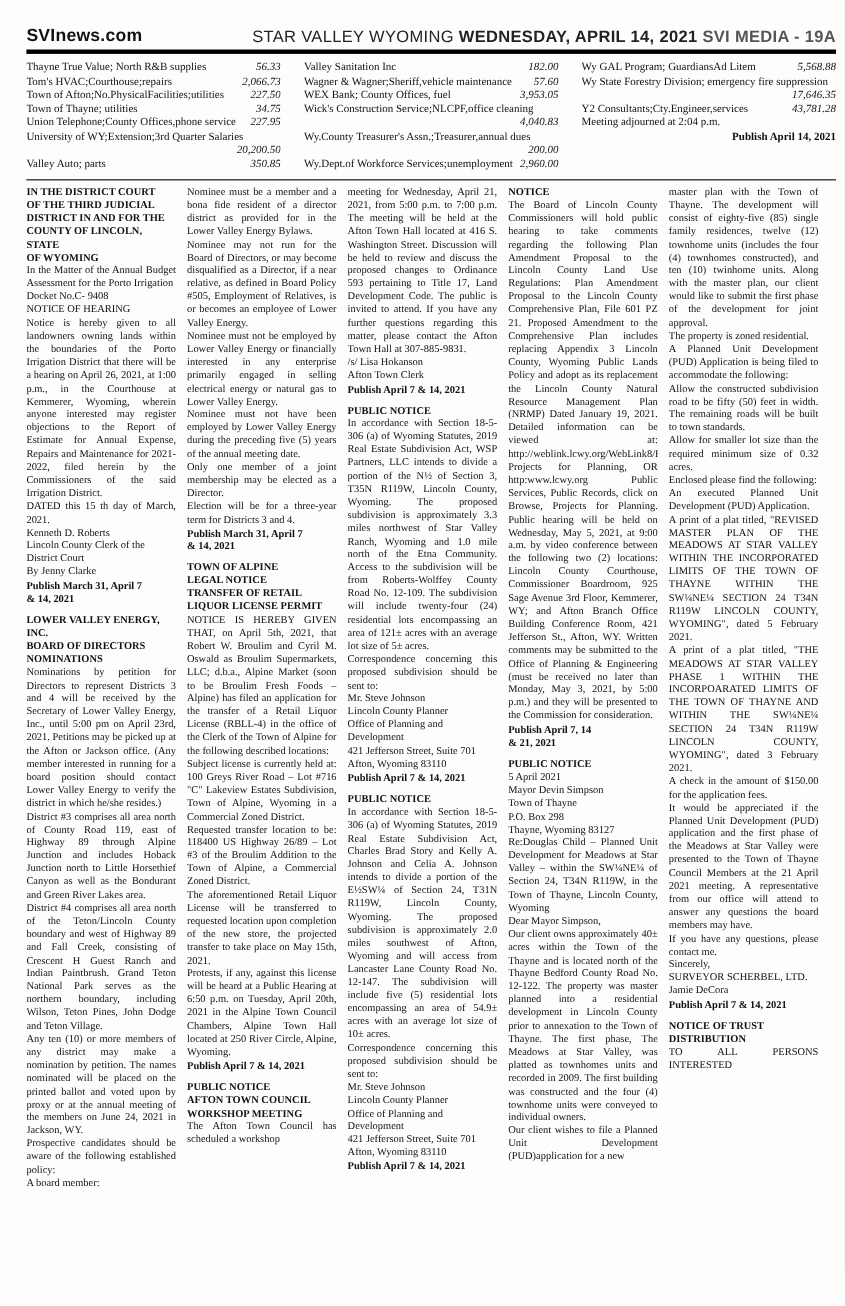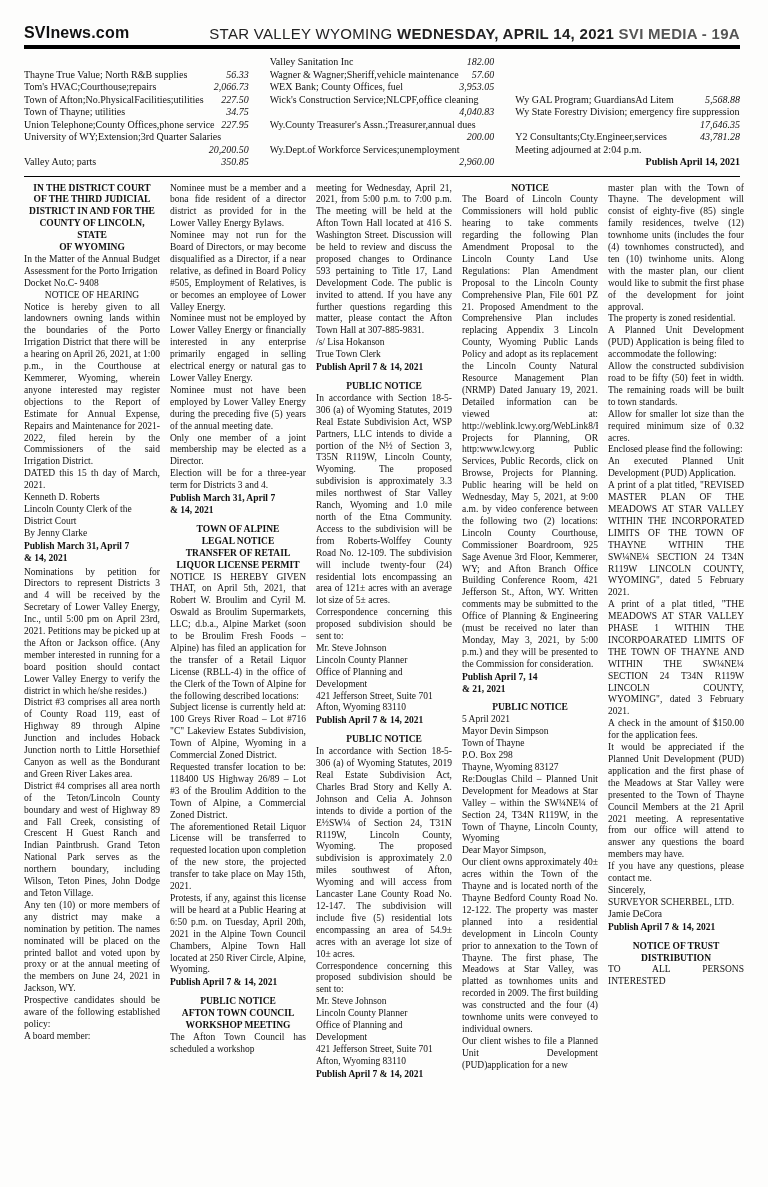--- a/index.html
+++ b/index.html
@@ -1,43 +1,43 @@
 <!DOCTYPE html>
 <html lang="en"><head>
 <meta charset="utf-8">
 <style>
   * { margin:0; padding:0; box-sizing:border-box; }
   html,body { background:#e8e8e8; }
   body { font-family:"Liberation Serif", serif; color:#111; }
   .page {
     width:768px; height:1187px; margin:0 auto; background:#fdfdfc;
-    padding:24px 28px 0 24px; overflow:hidden; position:relative;
+    padding:24px 8px 0 24px; overflow:hidden; position:relative;
   }
   
   .masthead { display:flex; justify-content:space-between; align-items:flex-end; }
   .site { font-family:"Liberation Sans", sans-serif; font-weight:bold; font-size:16px; letter-spacing:0.2px; }
   .mast-right { font-family:"Liberation Sans", sans-serif; font-size:15px; color:#222; letter-spacing:0.3px; }
   .mast-right .loc { font-weight:normal; }
   .mast-right .date { font-weight:bold; }
   .mast-right .edition { font-weight:bold; color:#555; }
   .rule-thick { height:4px; background:#000; margin-top:3px; }
   .rule-thin  { height:1px; background:#000; margin:3px 0 6px 0; }
   
-  .minutes { display:flex; gap:21px; padding:7px 0 4px 0; font-size:10px; line-height:12.5px;align-items:flex-end; }
+  .minutes { display:flex; gap:21px; padding:7px 0 4px 0; font-size:10px; line-height:12.5px; }
   .minutes-col { flex:1 1 0; min-width:0; }
   .entry { overflow:hidden; }
   .entry::after { content:""; display:block; clear:both; }
   .amt { float:right;font-style:italic; }
   .entry-publish { font-weight:bold; text-align:right; }
   
   .notices { display:flex; gap:10px; }
   .ncol { width:136px; flex:0 0 136px; font-size:9.5px; line-height:11.9px; overflow:hidden; }
-  .nb-heading { font-weight:bold; text-align:center; white-space:pre-line; margin-top:7px; }
+  .nb-heading { font-weight:bold; white-space:pre-line; margin-top:7px; }
   .ncol .nb:first-child { margin-top:0; }
-  .nb-sub { text-align:center; }
+  .nb-sub { }
   .nb-para { text-align:justify; }
   .nb-line { text-align:left; }
   .nb-publish { font-weight:bold; white-space:pre-line; margin:1px 0 2px 0; }
 </style>
 </head>
 <body>
 
 <div class="page">
 
   <div class="masthead">
@@ -90,20 +90,24 @@
         <div class="nb nb-para">In the Matter of the Annual Budget Assessment for the Porto Irrigation</div>
         <div class="nb nb-line">Docket No.C- 9408</div>
         <div class="nb nb-sub">NOTICE OF HEARING</div>
         <div class="nb nb-para">Notice is hereby given to all landowners owning lands within the boundaries of the Porto Irrigation District that there will be a hearing on April 26, 2021, at 1:00 p.m., in the Courthouse at Kemmerer, Wyoming, wherein anyone interested may register objections to the Report of Estimate for Annual Expense, Repairs and Maintenance for 2021-2022, filed herein by the Commissioners of the said Irrigation District.</div>
         <div class="nb nb-para">DATED this 15 th day of March, 2021.</div>
         <div class="nb nb-line">Kenneth D. Roberts</div>
         <div class="nb nb-line">Lincoln County Clerk of the District Court</div>
         <div class="nb nb-line">By Jenny Clarke</div>
         <div class="nb nb-publish">Publish March 31, April 7
 &amp; 14, 2021</div>
+        <div class="nb nb-heading">LOWER VALLEY ENERGY,
+INC.
+BOARD OF DIRECTORS
+NOMINATIONS</div>
         <div class="nb nb-para">Nominations by petition for Directors to represent Districts 3 and 4 will be received by the Secretary of Lower Valley Energy, Inc., until 5:00 pm on April 23rd, 2021. Petitions may be picked up at the Afton or Jackson office. (Any member interested in running for a board position should contact Lower Valley Energy to verify the district in which he/she resides.)</div>
         <div class="nb nb-para">District #3 comprises all area north of County Road 119, east of Highway 89 through Alpine Junction and includes Hoback Junction north to Little Horsethief Canyon as well as the Bondurant and Green River Lakes area.</div>
         <div class="nb nb-para">District #4 comprises all area north of the Teton/Lincoln County boundary and west of Highway 89 and Fall Creek, consisting of Crescent H Guest Ranch and Indian Paintbrush. Grand Teton National Park serves as the northern boundary, including Wilson, Teton Pines, John Dodge and Teton Village.</div>
         <div class="nb nb-para">Any ten (10) or more members of any district may make a nomination by petition. The names nominated will be placed on the printed ballot and voted upon by proxy or at the annual meeting of the members on June 24, 2021 in Jackson, WY.</div>
         <div class="nb nb-para">Prospective candidates should be aware of the following established policy:</div>
         <div class="nb nb-para">A board member:</div>
       </div>
     <div class="ncol">
         <div class="nb nb-para">Nominee must be a member and a bona fide resident of a director district as provided for in the Lower Valley Energy Bylaws.</div>
         <div class="nb nb-para">Nominee may not run for the Board of Directors, or may become disqualified as a Director, if a near relative, as defined in Board Policy #505, Employment of Relatives, is or becomes an employee of Lower Valley Energy.</div>
@@ -124,21 +128,21 @@
         <div class="nb nb-para">Protests, if any, against this license will be heard at a Public Hearing at 6:50 p.m. on Tuesday, April 20th, 2021 in the Alpine Town Council Chambers, Alpine Town Hall located at 250 River Circle, Alpine, Wyoming.</div>
         <div class="nb nb-publish">Publish April 7 &amp; 14, 2021</div>
         <div class="nb nb-heading">PUBLIC NOTICE
 AFTON TOWN COUNCIL
 WORKSHOP MEETING</div>
         <div class="nb nb-para">The Afton Town Council has scheduled a workshop</div>
       </div>
     <div class="ncol">
         <div class="nb nb-para">meeting for Wednesday, April 21, 2021, from 5:00 p.m. to 7:00 p.m. The meeting will be held at the Afton Town Hall located at 416 S. Washington Street. Discussion will be held to review and discuss the proposed changes to Ordinance 593 pertaining to Title 17, Land Development Code. The public is invited to attend. If you have any further questions regarding this matter, please contact the Afton Town Hall at 307-885-9831.</div>
         <div class="nb nb-line">/s/ Lisa Hokanson</div>
-        <div class="nb nb-line">True Town Clerk</div>
+        <div class="nb nb-line">Afton Town Clerk</div>
         <div class="nb nb-publish">Publish April 7 &amp; 14, 2021</div>
         <div class="nb nb-heading">PUBLIC NOTICE</div>
         <div class="nb nb-para">In accordance with Section 18-5-306 (a) of Wyoming Statutes, 2019 Real Estate Subdivision Act, WSP Partners, LLC intends to divide a portion of the N½ of Section 3, T35N R119W, Lincoln County, Wyoming. The proposed subdivision is approximately 3.3 miles northwest of Star Valley Ranch, Wyoming and 1.0 mile north of the Etna Community. Access to the subdivision will be from Roberts-Wolffey County Road No. 12-109. The subdivision will include twenty-four (24) residential lots encompassing an area of 121± acres with an average lot size of 5± acres.</div>
         <div class="nb nb-para">Correspondence concerning this proposed subdivision should be sent to:</div>
         <div class="nb nb-line">Mr. Steve Johnson</div>
         <div class="nb nb-line">Lincoln County Planner</div>
         <div class="nb nb-line">Office of Planning and Development</div>
         <div class="nb nb-line">421 Jefferson Street, Suite 701</div>
         <div class="nb nb-line">Afton, Wyoming 83110</div>
         <div class="nb nb-publish">Publish April 7 &amp; 14, 2021</div>

